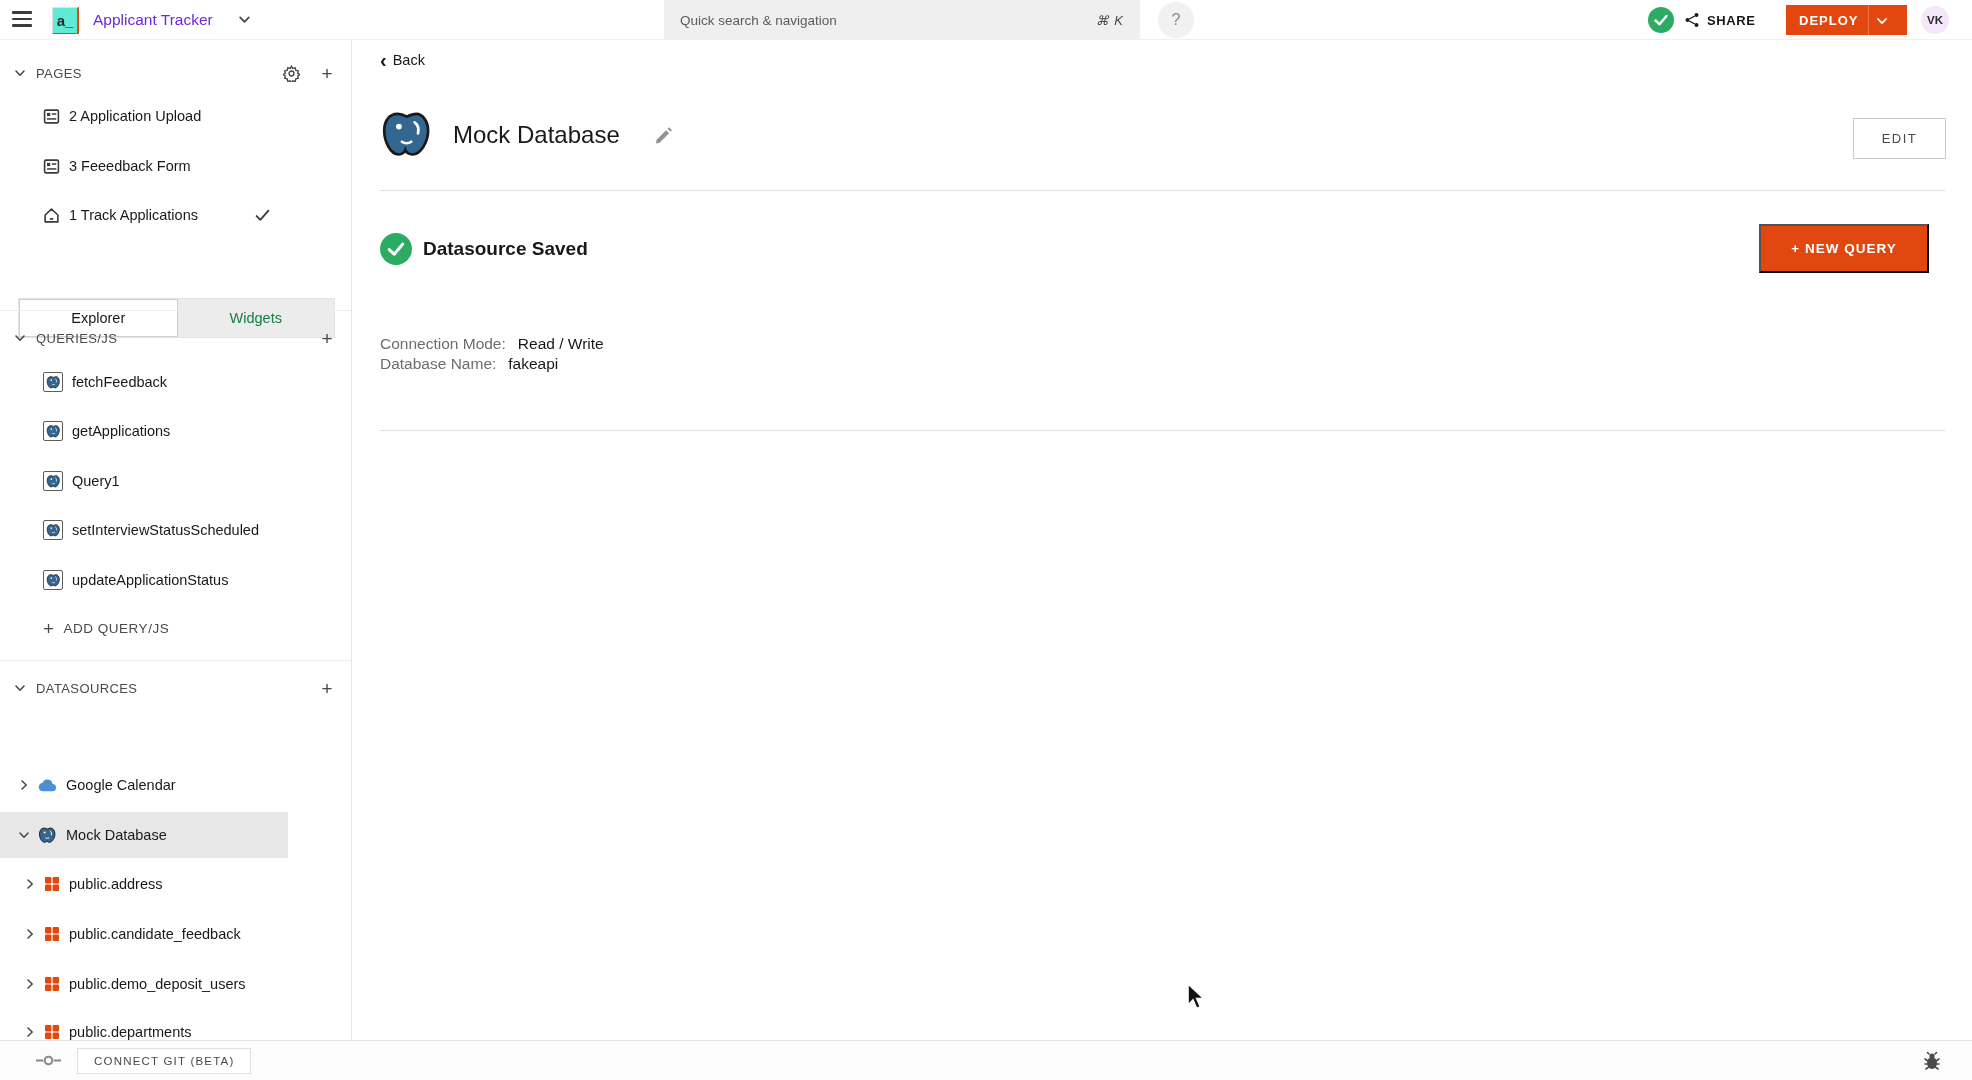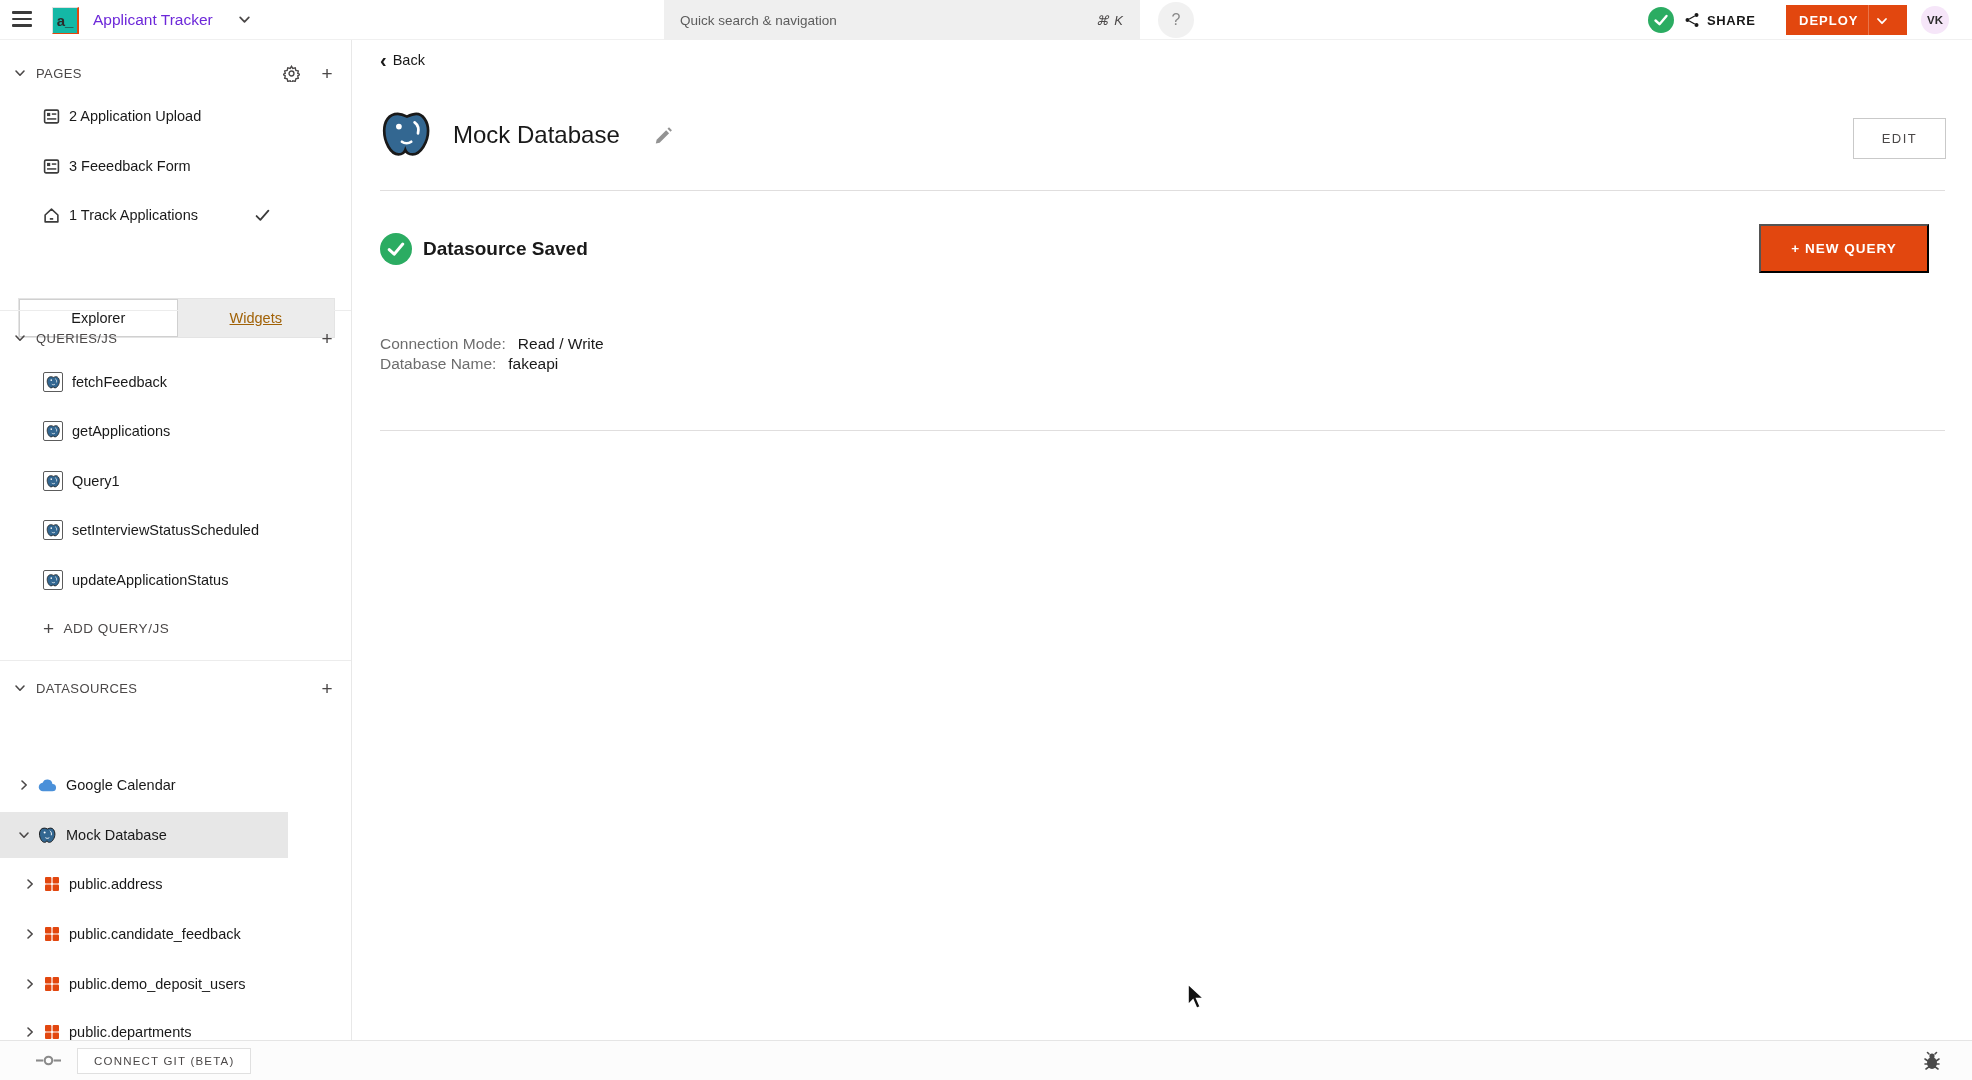--- a/index.html
+++ b/index.html
@@ -3,21 +3,21 @@
 <meta charset="utf-8">
 <style>
   * { margin:0; padding:0; box-sizing:border-box; }
   html,body { width:1972px; height:1080px; overflow:hidden; }
   body { font-family:"Liberation Sans", sans-serif; background:#fff; color:#191919; position:relative; }
 
   
   .topbar { position:absolute; left:0; top:0; width:1972px; height:40px; background:#fff; border-bottom:1px solid #f0f0f0; z-index:20; }
   .hamburger { position:absolute; left:12px; top:11px; width:20px; height:17px; cursor:pointer; }
   .hamburger span { display:block; height:2.5px; background:#3b3b3b; margin-bottom:4px; border-radius:1px; }
-  .logo-box { position:absolute; left:52px; top:7px; width:27px; height:27px; background:#14b8a6; border:1px solid #e0e0e0; border-right:2.5px solid #e2470f; border-bottom:1.5px solid #e2470f; display:flex; align-items:center; justify-content:center; font-size:15px; font-weight:700; color:#2b2b2b; }
+  .logo-box { position:absolute; left:52px; top:7px; width:27px; height:27px; background:#5eead4; border:1px solid #e0e0e0; border-right:2.5px solid #e2470f; border-bottom:1.5px solid #e2470f; display:flex; align-items:center; justify-content:center; font-size:15px; font-weight:700; color:#2b2b2b; }
   .app-title { position:absolute; left:93px; top:0; height:40px; display:flex; align-items:center; font-size:15.5px; font-weight:500; color:#6d28d9; }
   .title-chevron { position:absolute; left:238px; top:13px; }
   .searchbar { position:absolute; left:664px; top:0; width:476px; height:40px; background:#efefef; display:flex; align-items:center; padding:0 16px; cursor:text; }
   .searchbar .ph { color:#5c5c5c; font-size:13.5px; flex:1; }
   .searchbar .kbd { color:#4b4848; font-size:13px; font-style:italic; letter-spacing:1px; }
   .help-circle { position:absolute; left:1158px; top:2px; width:36px; height:36px; border-radius:50%; background:#f1f1f1; display:flex; align-items:center; justify-content:center; color:#8a8a8a; font-size:16px; cursor:pointer; }
   .status-ok { position:absolute; left:1648px; top:7px; width:26px; height:26px; }
   .share-btn { position:absolute; left:1684px; top:0; height:40px; display:flex; align-items:center; gap:7px; cursor:pointer; }
   .share-btn .lbl { font-size:13px; font-weight:600; letter-spacing:0.6px; color:#191919; }
   .deploy-btn { position:absolute; left:1786px; top:5px; width:121px; height:30px; background:#e2470f; color:#fff; display:flex; align-items:center; cursor:pointer; }
@@ -35,21 +35,21 @@
   .sec-header .hicon { margin-right:14px; display:flex; align-items:center; justify-content:center; width:22px; height:22px; color:#4b4848; cursor:pointer; }
   .plus-glyph { font-size:19px; font-weight:400; color:#4b4848; line-height:1; }
   .side-row { position:absolute; left:0; width:288px; height:40px; display:flex; align-items:center; cursor:pointer; font-size:14.5px; color:#191919; }
   .side-row .ricon { display:flex; align-items:center; justify-content:center; }
   .side-row .row-label { margin-left:9px; white-space:nowrap; }
   .indent1 { padding-left:43px; }
   .q-icon-box { width:20px; height:20px; border:1px solid #5c5c5c; border-radius:2px; background:#fff; display:flex; align-items:center; justify-content:center; }
   .tabs-wrap { position:absolute; left:18px; top:258px; width:317px; height:40px; background:#ececec; border:1px solid #e4e4e4; display:flex; cursor:pointer; }
   .tab { flex:1; display:flex; align-items:center; justify-content:center; font-size:14.5px; }
   .tab.active { background:#fff; border:1px solid #d0d0d0; color:#191919; }
-  .tab.inactive { color:#a16207;text-decoration:underline; }
+  .tab.inactive { color:#15803d; }
   .side-divider { position:absolute; left:0; width:352px; height:1px; background:#ececec; }
   .ds-chev { width:16px; display:flex; justify-content:center; }
   .selected-row { background:#e7e7e7 !important; height:46px !important; }
 
   
   .bottombar { position:absolute; left:0; top:1040px; width:1972px; height:40px; background:#fcfcfc; border-top:1px solid #e5e5e5; z-index:15; }
   .git-icon { position:absolute; left:36px; top:12px; }
   .git-btn { position:absolute; left:77px; top:7px; height:26px; padding:0 16px; border:1px solid #e0e0e0; background:#fff; display:flex; align-items:center; font-size:11.5px; letter-spacing:1.2px; color:#4b4848; cursor:pointer; }
   .bug-icon { position:absolute; left:1922px; top:10px; cursor:pointer; }
 

